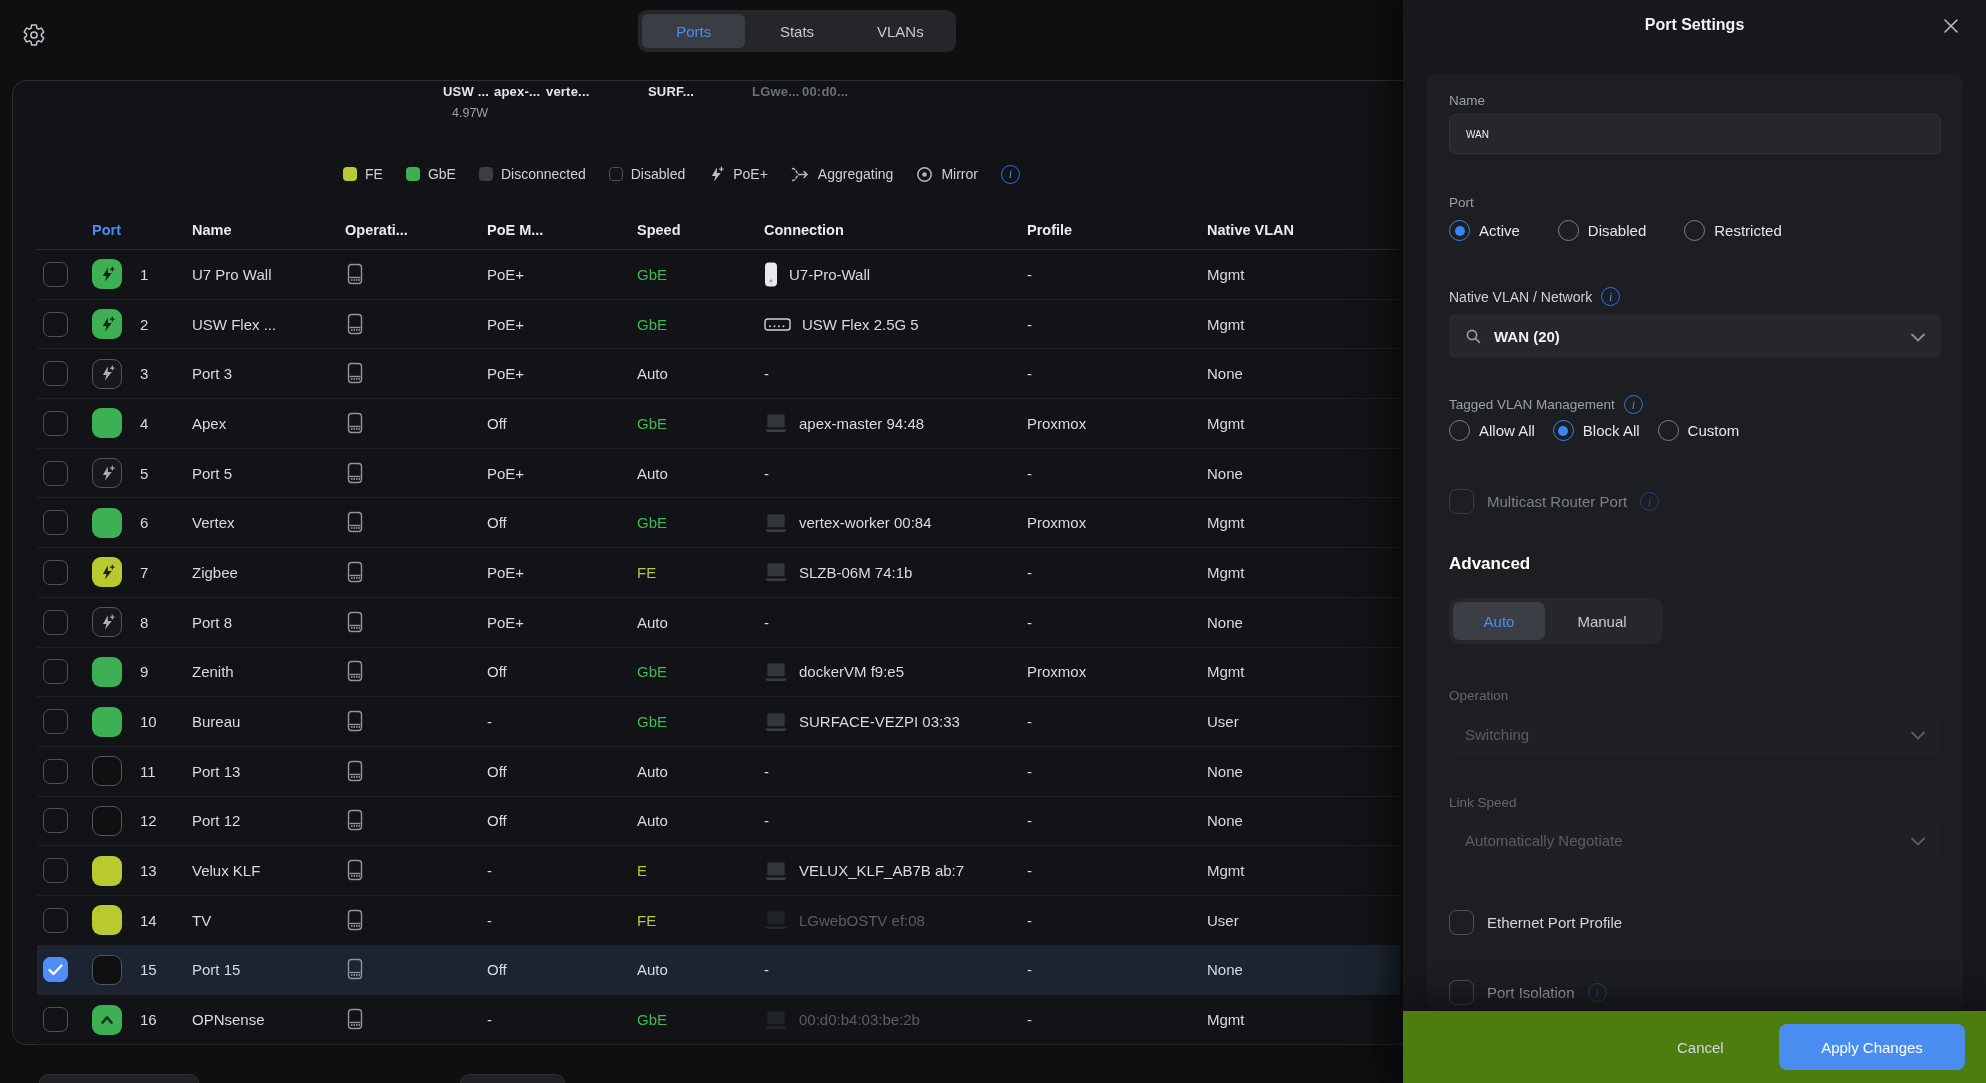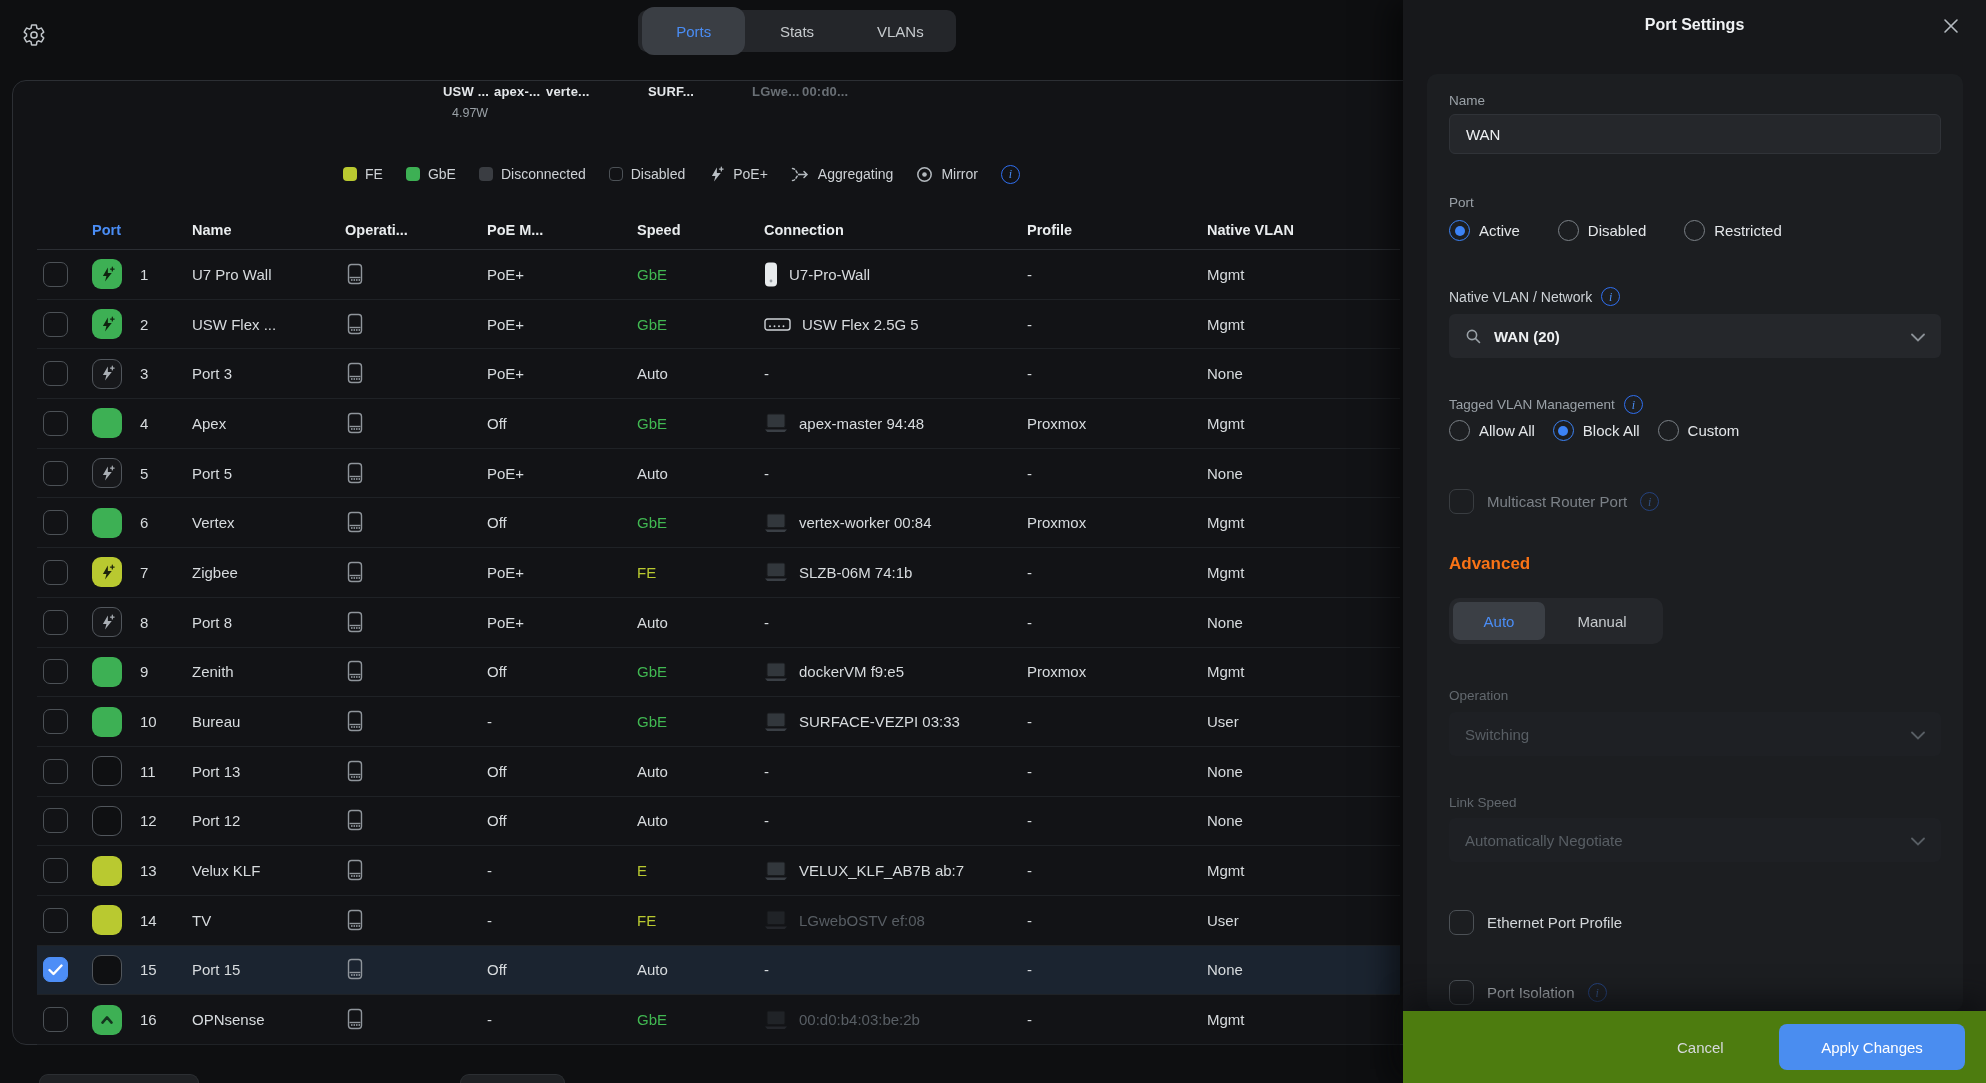--- a/index.html
+++ b/index.html
@@ -6,21 +6,21 @@
   *{box-sizing:border-box;}
   .canvas{position:relative;width:1986px;height:1083px;background:#0e0f11;overflow:hidden;
           font-family:"Liberation Sans",sans-serif;color:#d9dce0;-webkit-font-smoothing:antialiased;}
   .abs{position:absolute;}
 
   
   .topbar{position:absolute;left:0;top:0;width:1403px;height:56px;background:#0e0f11;}
   .gear{position:absolute;left:22px;top:23px;width:24px;height:24px;cursor:pointer;}
   .tabs{position:absolute;left:638px;top:10px;width:318px;height:42px;background:#24262a;border-radius:9px;
         display:flex;align-items:center;padding:4px;}
-  .tab{flex:1;height:48px;display:flex;align-items:center;justify-content:center;border-radius:12px;
+  .tab{flex:1;height:34px;display:flex;align-items:center;justify-content:center;border-radius:6px;
        font-size:15px;color:#c6cacd;cursor:pointer;}
   .tab.active{background:#3a3e44;color:#4a8df5;}
 
   
   .card{position:absolute;left:12px;top:80px;width:2100px;height:965px;background:#121316;
         border:1px solid #2c2f34;border-radius:14px;}
   .devlabel{position:absolute;top:5px;font-size:13px;font-weight:700;color:#e4e7ea;letter-spacing:.2px;}
   .devlabel.dim{color:#696f75;font-weight:700;}
   .powerlabel{position:absolute;left:440px;top:29px;font-size:12.5px;color:#9aa1a7;}
 
@@ -69,35 +69,35 @@
   .panel{position:absolute;left:1403px;top:0;width:583px;height:1083px;background:#17181b;
          box-shadow:-12px 0 30px rgba(0,0,0,.55);}
   .panel-title{position:absolute;left:0;top:16px;width:100%;text-align:center;font-size:16px;
                font-weight:700;color:#f0f2f4;}
   .close-x{position:absolute;right:26px;top:17px;width:18px;height:18px;cursor:pointer;}
   .pcard{position:absolute;left:24px;top:74px;width:536px;height:937px;background:#1c1e21;border-radius:10px;}
   .plabel{position:absolute;left:22px;font-size:13.5px;color:#9aa1a7;display:flex;align-items:center;gap:9px;}
   .plabel.bright{color:#ced3d7;font-size:14px;}
   .plabel.dim{color:#62686e;}
   .pinput{position:absolute;left:22px;width:492px;height:40px;background:#25272b;border:1px solid #303338;
-          border-radius:6px;color:#eef0f2;font-size:15px;padding:0 16px;font-family:"Liberation Sans",sans-serif;outline:none;}
+          border-radius:6px;color:#eef0f2;font-size:10px;padding:0 16px;font-family:"Liberation Sans",sans-serif;outline:none;}
   .pselect{position:absolute;left:22px;width:492px;height:44px;background:#25272b;border-radius:6px;
            display:flex;align-items:center;padding:0 16px;gap:12px;font-size:15px;color:#eef0f2;cursor:pointer;}
   .pselect .chev{margin-left:auto;}
   .pselect.disabled{background:#1e2024;color:#585e64;cursor:default;}
   .radio-row{position:absolute;left:22px;display:flex;align-items:center;gap:38px;}
   .radio-item{display:flex;align-items:center;gap:9px;font-size:15px;color:#e4e7ea;cursor:pointer;}
   .radio{width:21px;height:21px;border-radius:50%;border:1.5px solid #7b8187;flex:none;position:relative;}
   .radio.checked{border-color:#3c83f6;}
   .radio.checked::after{content:"";position:absolute;left:4.5px;top:4.5px;width:10px;height:10px;
                         border-radius:50%;background:#3c83f6;}
   .check-row{position:absolute;left:22px;display:flex;align-items:center;gap:13px;font-size:15px;color:#d3d7da;}
   .check-row.dim{color:#7b8187;}
   .check-row.dim .cb{opacity:.6;}
-  .adv-head{position:absolute;left:22px;font-size:17px;font-weight:700;color:#f97316;}
+  .adv-head{position:absolute;left:22px;font-size:17px;font-weight:700;color:#ffffff;}
   .toggle{position:absolute;left:22px;width:214px;height:46px;background:#25272b;border-radius:10px;
           display:flex;align-items:center;padding:4px;}
   .tg-seg{height:38px;display:flex;align-items:center;justify-content:center;border-radius:7px;
           font-size:15px;color:#c6cacd;cursor:pointer;}
   .tg-seg.active{background:#3b3f45;color:#4a8df5;}
   .pfooter{position:absolute;left:0;top:1011px;width:100%;height:72px;background:#4d7c0f;
            box-shadow:0 -14px 22px rgba(14,15,17,.75);}
   .cancel-btn{position:absolute;left:258px;top:0;height:72px;display:flex;align-items:center;
               font-size:15px;color:#d6d9dc;cursor:pointer;padding:0 16px;}
   .apply-btn{position:absolute;left:376px;top:13px;width:186px;height:46px;background:#4a8df0;border:none;

